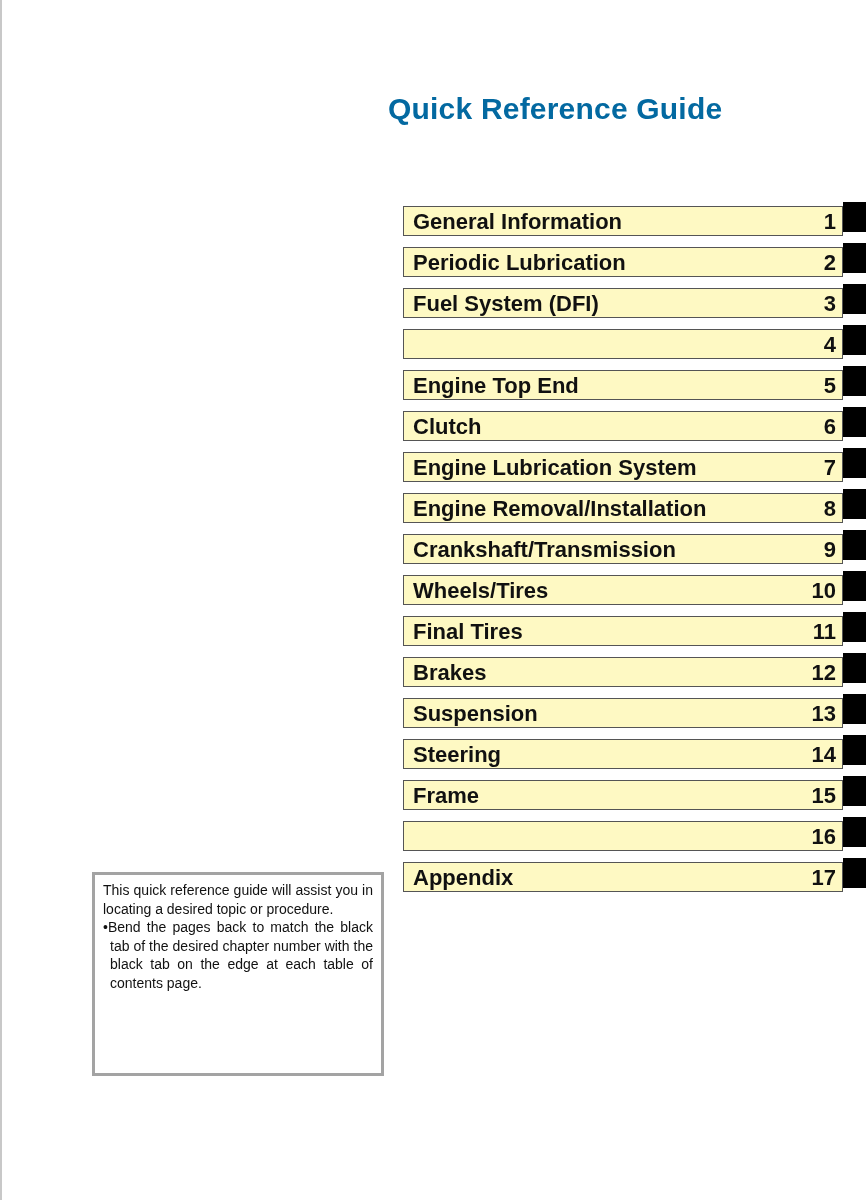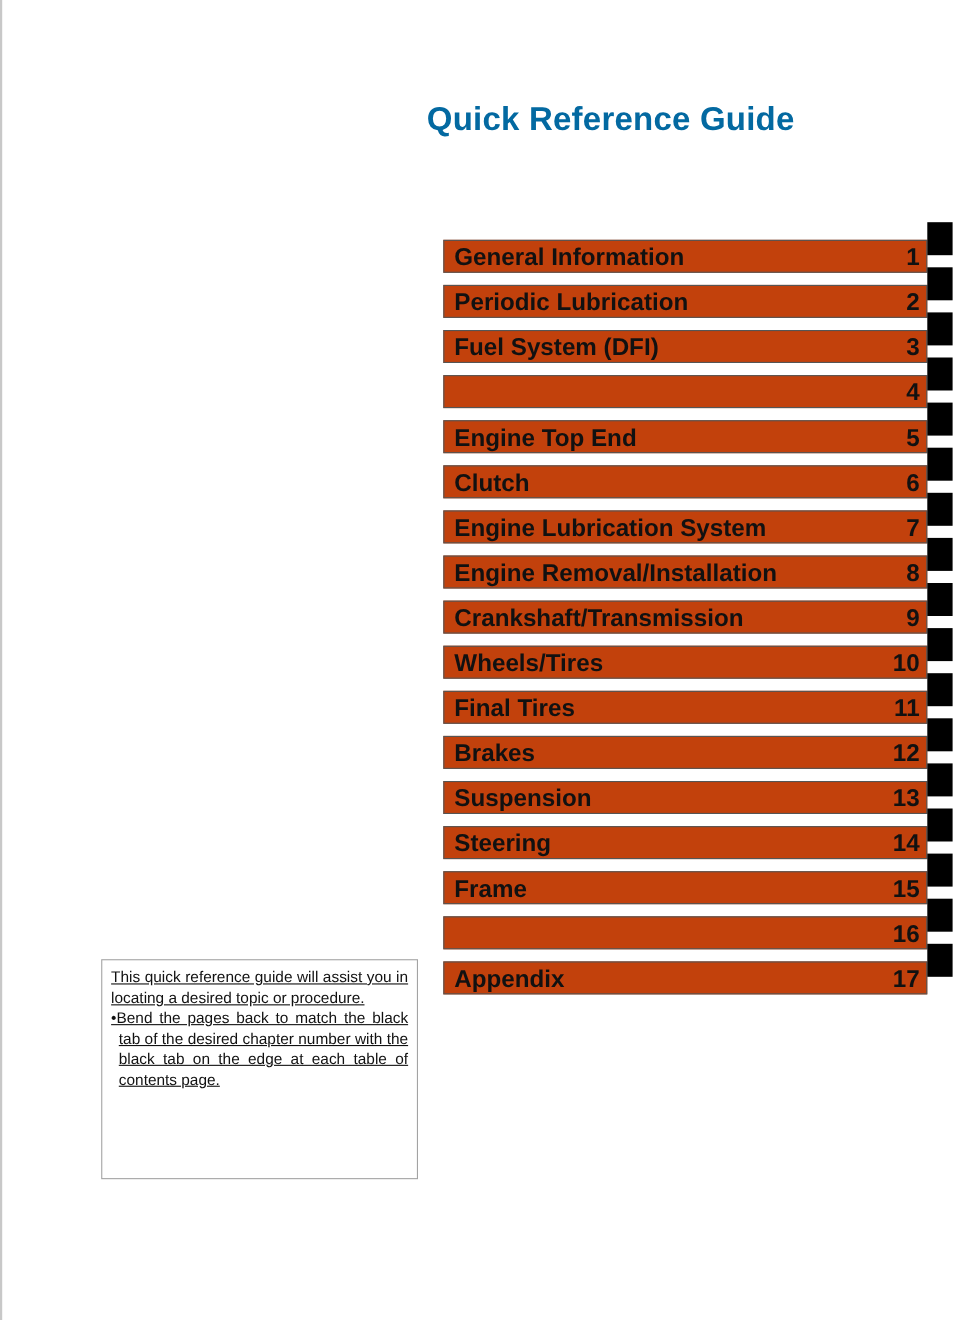--- a/index.html
+++ b/index.html
@@ -8,36 +8,36 @@
     background: #ffffff; font-family: "Liberation Sans", sans-serif; color: #111;
   }
   .left-edge { position: absolute; left: 0; top: 0; width: 2px; height: 1200px; background: #c8c8c8; }
   .title {
     position: absolute; left: 388px; top: 92px; font-size: 30px; font-weight: bold;
     letter-spacing: 0.2px; color: #0369a1; white-space: nowrap;
   }
   .toc { position: absolute; left: 403px; top: 202px; width: 463px; }
   .toc-row { position: absolute; left: 0; width: 463px; height: 30px; }
   .toc-box {
-    position: absolute; left: 0; top: 16px; width: 438px; height: 28px;
-    border: 1px solid #555; background: #c2410c; box-sizing: content-box;
+    position: absolute; left: 0; top: 4px; width: 438px; height: 28px;
+    border: 1px solid #555; background: #fef9c3; box-sizing: content-box;
   }
   .toc-label {
     position: absolute; left: 9px; top: 1px; font-size: 22px; font-weight: bold;
     line-height: 28px; white-space: nowrap; color: #111;
   }
   .toc-num {
     position: absolute; right: 6px; top: 1px; font-size: 22px; font-weight: bold;
     line-height: 28px; color: #111;
   }
   .toc-tab { position: absolute; left: 440px; top: 0; width: 23px; height: 30px; background: #000; }
   .note {
     position: absolute; left: 92px; top: 872px; width: 270px; height: 184px;
-    border: 1px solid #a3a3a3; padding: 6px 8px 8px 8px; font-size: 14px; line-height: 18.6px;
-    color: #111; text-align: justify; text-decoration: underline;
+    border: 3px solid #a3a3a3; padding: 6px 8px 8px 8px; font-size: 14px; line-height: 18.6px;
+    color: #111; text-align: justify;
   }
   .note p { margin: 0; }
   .note .bullet { padding-left: 7px; text-indent: -7px; }
 </style>
 </head>
 <body>
 
 <div class="left-edge"></div>
 
 <div class="title">Quick Reference Guide</div>

